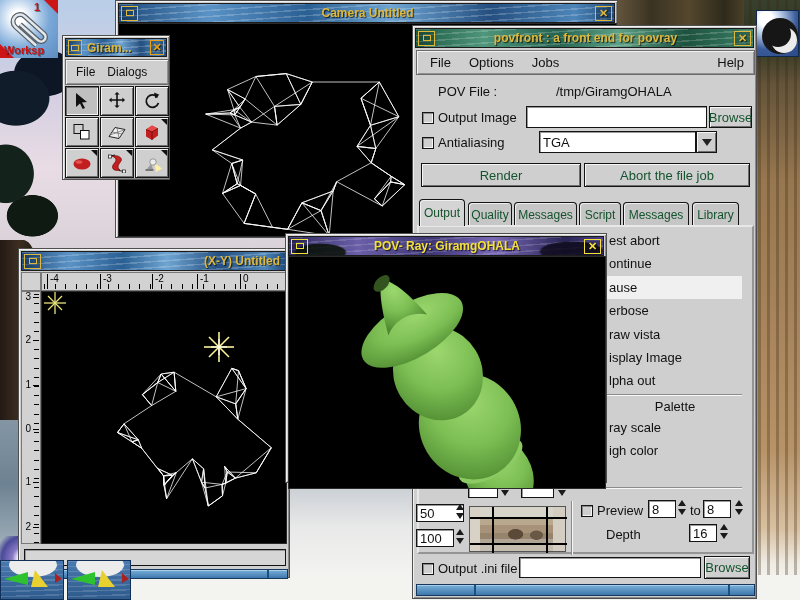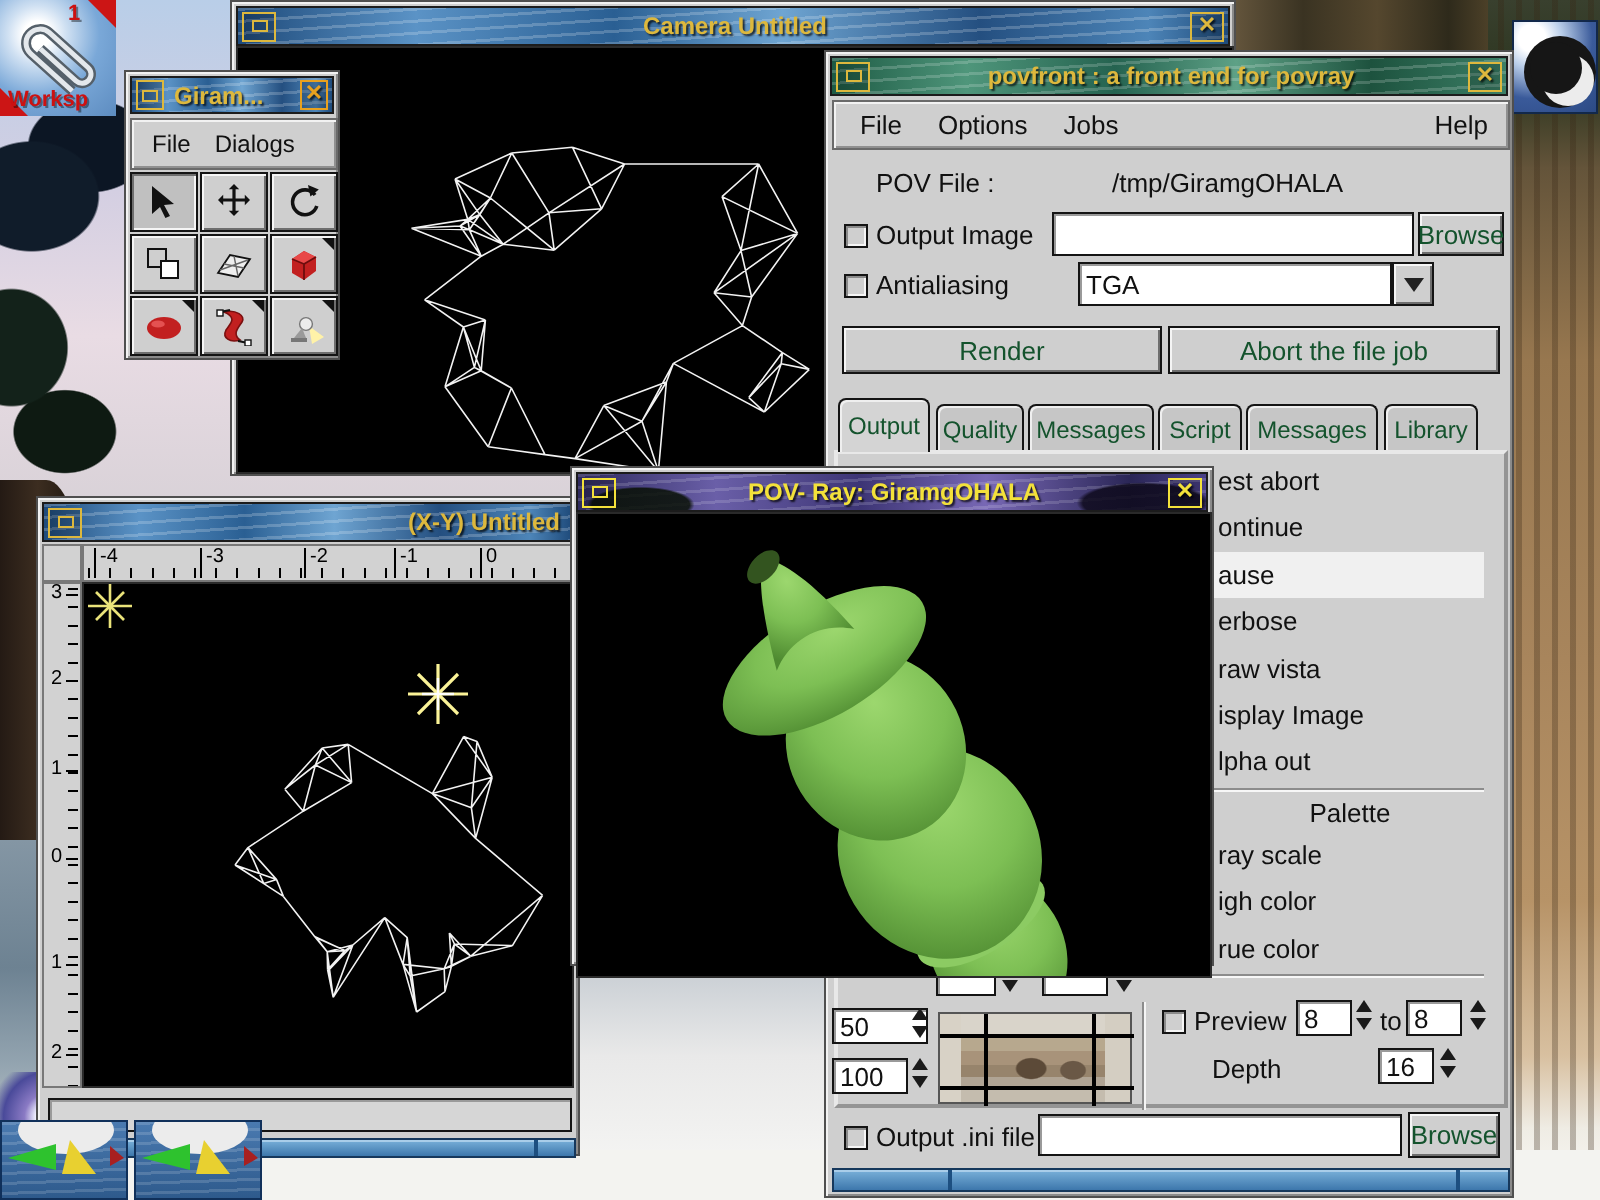--- a/index.html
+++ b/index.html
@@ -306,21 +306,20 @@
   <div class="lrow" style="top:226px;z-index:3">ontinue</div>
   <div class="lrow hl" style="top:250px;z-index:3">ause</div>
   <div class="lrow" style="top:273px;z-index:3">erbose</div>
   <div class="lrow" style="top:297px;z-index:3">raw vista</div>
   <div class="lrow" style="top:343px;z-index:3">lpha out</div>
   <div class="lrow" style="top:320px;z-index:3">isplay Image</div>
   <div class="groove" style="top:368px;z-index:3"></div>
   <div class="phead" style="top:373px;z-index:3">Palette</div>
   <div class="lrow" style="top:390px;z-index:3">ray scale</div>
   <div class="lrow" style="top:413px;z-index:3">igh color</div>
-  <div class="lrow" style="top:437px;z-index:3">rue color</div>
   <div class="groove" style="top:461px;z-index:3"></div>
 
   <div class="abs entry" style="left:55px;top:455px;width:30px;height:17px;z-index:3"></div>
   <span class="abs sa" style="left:88px;top:455px;z-index:3">
       <b class="u"></b>
       <b class="d"></b>
     </span>
   <div class="abs entry" style="left:108px;top:455px;width:33px;height:17px;z-index:3"></div>
   <span class="abs sa" style="left:145px;top:455px;z-index:3">
       <b class="u"></b>

